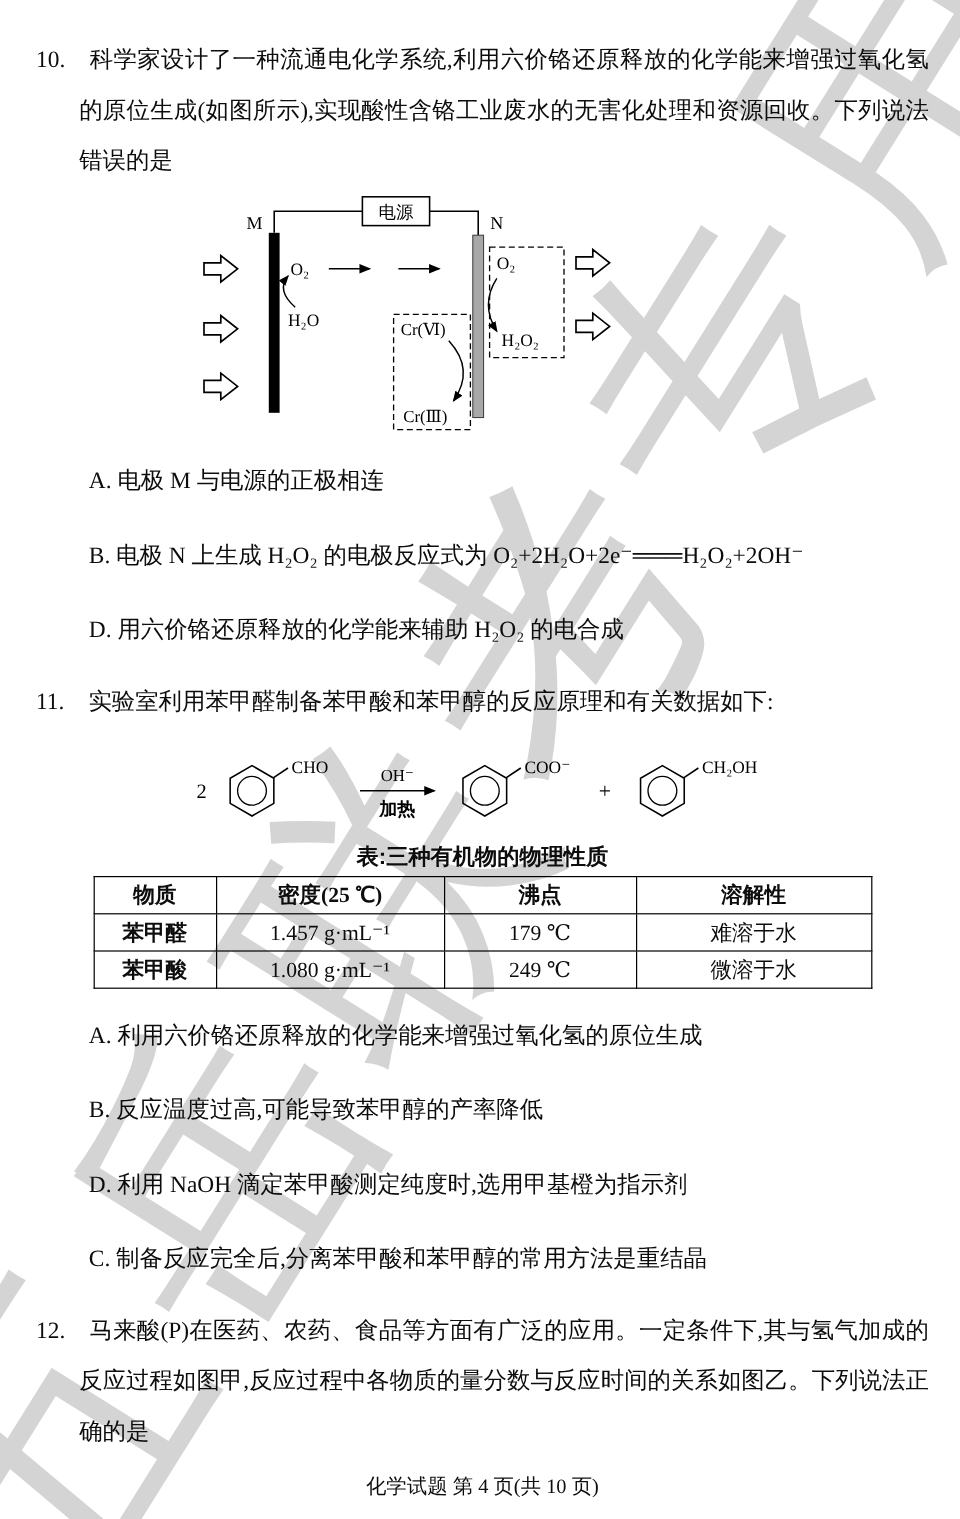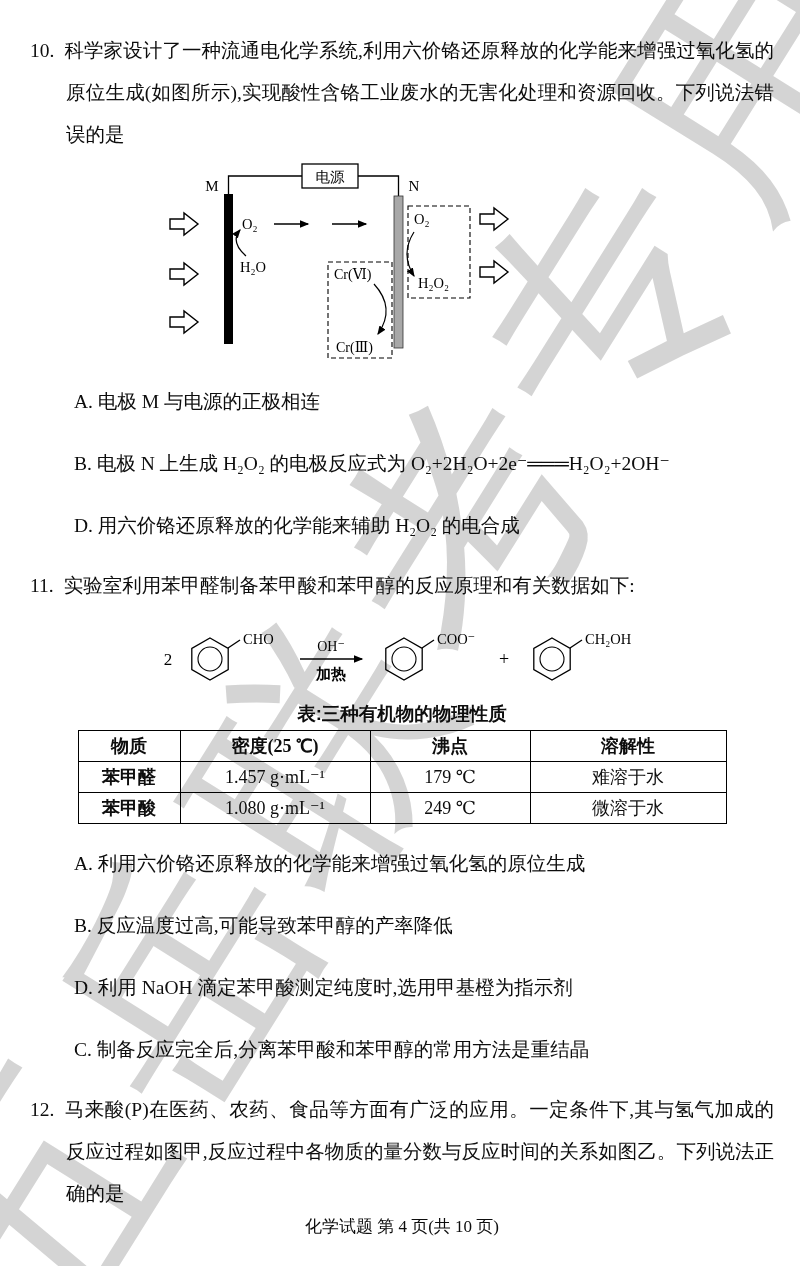--- a/index.html
+++ b/index.html
@@ -17,21 +17,21 @@
     transform: translate(-50%, -50%) rotate(-58deg);
     font-size: 250px; line-height: 1; letter-spacing: 16px;
     color: rgba(120, 120, 120, 0.32);
     white-space: nowrap; z-index: 0; pointer-events: none;
   }
   .page { position: relative; z-index: 1; padding: 30px 26px 0 30px; }
   .qtext {
     margin: 0; padding-left: 36px; text-indent: -36px;
     line-height: 42px; font-size: 19.5px; text-align: justify;
   }
-  .qnum { margin-right: 10px; }
+  .qnum { margin-right: 20px; }
   .opts { margin: 2px 0 0 27px; }
   .opt { margin: 17px; line-height: 45px; font-size: 19.5px; }
   .lead { margin: 4px 0 0; line-height: 42px; font-size: 19.5px; padding-left: 27px; }
   .diagram { display: block; margin: 6px auto 2px auto; }
   .scheme  { display: block; margin: 4px auto 0 auto; }
   .table-title {
     text-align: center; font-weight: bold; font-size: 18.5px;
     margin: 6px 0 4px 0;
     font-family: "Liberation Sans", "DejaVu Sans", sans-serif;
   }
@@ -39,21 +39,21 @@
   .ptable th, .ptable td {
     border: 1px solid #000; text-align: center;
     font-size: 18px; padding: 3px 8px; height: 31px;
   }
   .ptable th { font-family: Liberation Serif, serif; }
   .ptable td:first-child { font-weight: bold; font-family: Liberation Sans, sans-serif; }
   .col-substance { width: 102px; }
   .col-density  { width: 190px; }
   .col-boiling  { width: 160px; }
   .col-solub    { width: 196px; }
-  .footer { text-align: center; font-size: 17px; }
+  .footer { text-align: center; font-size: 17px; margin-top: 12px; }
   svg text { font-family: "Liberation Serif", "DejaVu Serif", serif; }
 </style>
 </head>
 <body>
 
 <div class="watermark">五岳联考专用</div>
 
 <div class="page">
 
   <div>

